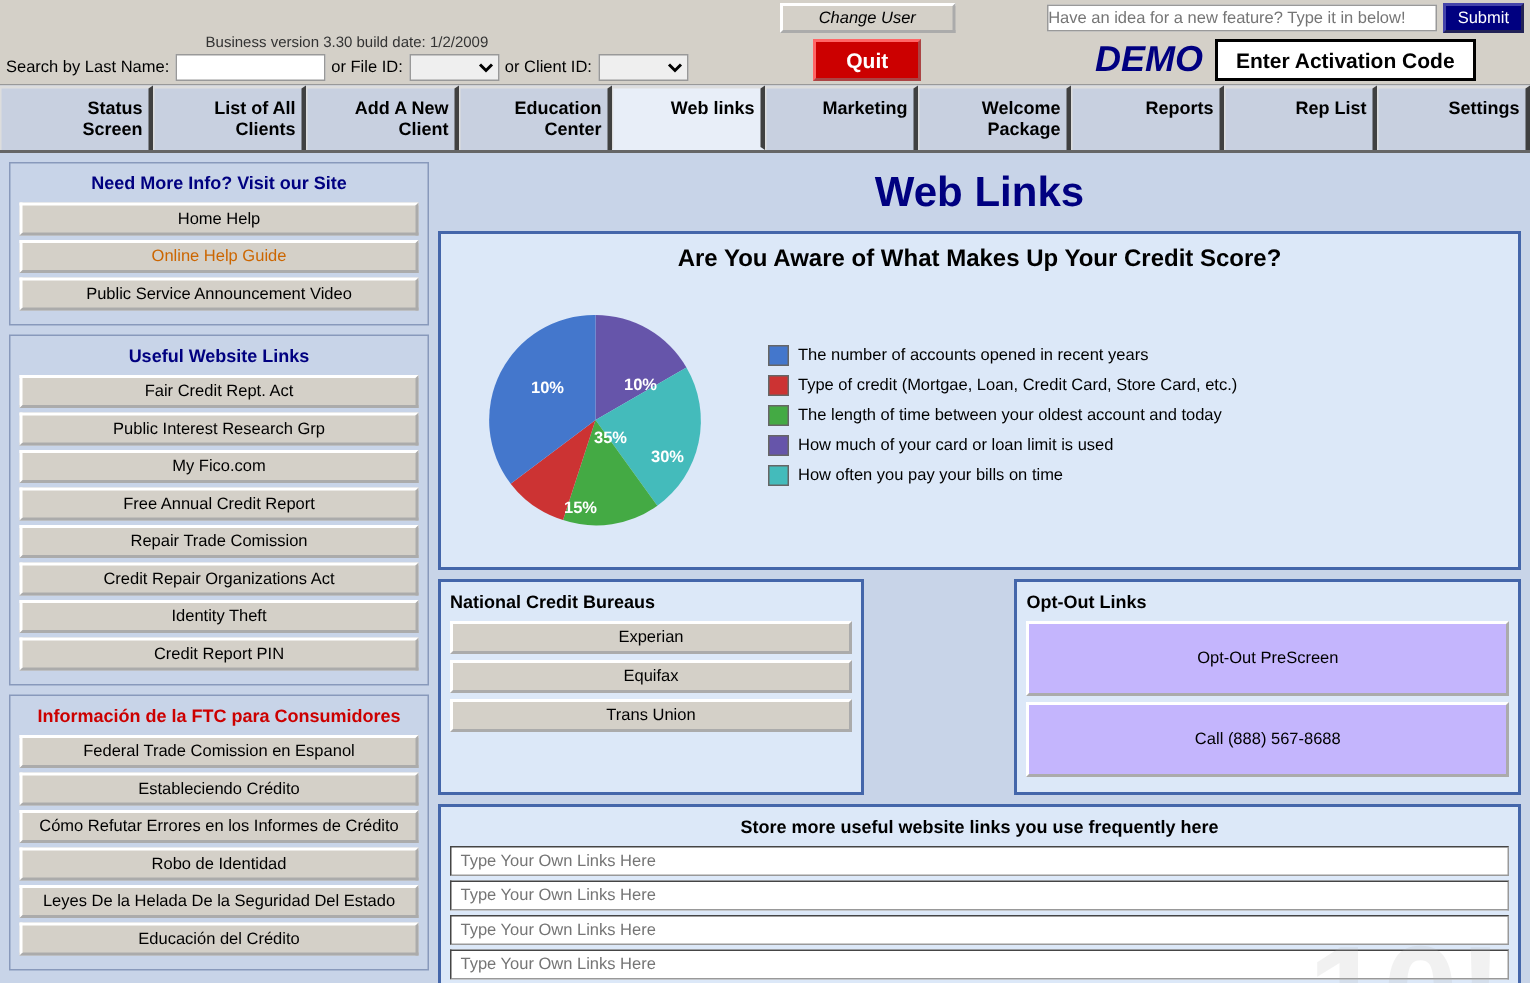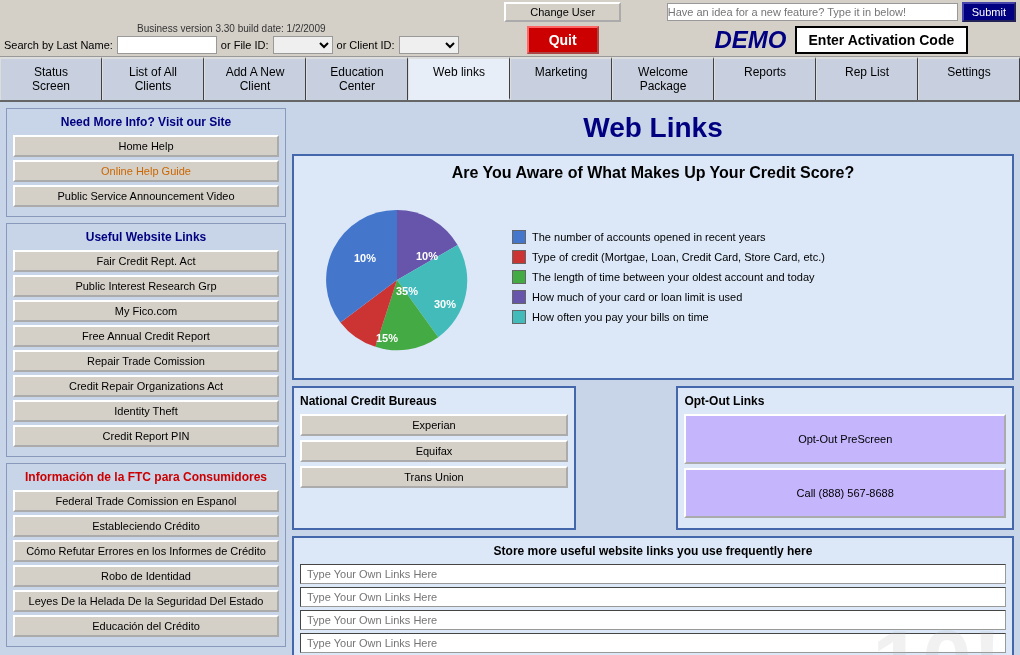--- a/index.html
+++ b/index.html
@@ -6,33 +6,33 @@
     body { font-family: Arial, sans-serif; font-size: 12px; background: #c0c0c0; width: 1020px; }
 
     
     .header { background: #d4d0c8; border-bottom: 1px solid #999; padding: 2px 4px; display: flex; align-items: flex-end; justify-content: space-between; }
     .header-left { display: flex; flex-direction: column; align-items: center; font-size: 11px; }
     .header-left .build-info { font-size: 10px; color: #333; margin-bottom: 2px; }
     .header-search { display: flex; align-items: center; gap: 4px; font-size: 11px; }
     .header-search input, .header-search select { height: 18px; font-size: 11px; border: 1px solid #999; padding: 0 2px; }
     .header-search select { width: 60px; }
     .header-center { display: flex; flex-direction: column; align-items: center; gap: 4px; }
-    .btn-change-user { background: #d4d0c8; border: 2px outset #fff; padding: 2px 24px; font-size: 11px; cursor: pointer; }
+    .btn-change-user { background: #d4d0c8; border: 2px outset #fff; padding: 2px 24px; font-size: 11px; cursor: pointer; font-style: italic; }
     .btn-quit { background: #cc0000; color: white; border: 2px outset #ff6666; padding: 4px 20px; font-size: 14px; font-weight: bold; cursor: pointer; }
     .header-right { display: flex; flex-direction: column; align-items: center; gap: 4px; }
     .feature-idea { display: flex; align-items: center; gap: 4px; font-size: 11px; }
     .feature-idea input { height: 18px; width: 200px; font-size: 11px; border: 1px solid #999; }
     .btn-submit { background: #000080; color: white; border: 2px outset #4444aa; padding: 2px 8px; font-size: 11px; cursor: pointer; }
     .demo-activation { display: flex; align-items: center; gap: 8px; }
     .demo-text { font-size: 24px; font-weight: bold; color: #000080; font-style: italic; }
     .btn-activation { background: white; border: 2px solid #000; padding: 4px 12px; font-size: 14px; font-weight: bold; color: #000; cursor: pointer; }
 
     
     .nav-tabs { display: flex; background: #b0b8d0; border-bottom: 2px solid #666; }
-    .nav-tab { flex: 1; text-align: center; padding: 6px 4px; font-size: 12px; font-weight: normal; color: #000; border-right: 1px solid #404040; border-top: 2px outset #ddd; border-left: 1px solid #ddd; cursor: pointer; background: #c8d0e0; line-height: 1.2; }
+    .nav-tab { flex: 1; text-align: right; padding: 6px 4px; font-size: 12px; font-weight: bold; color: #000; border-right: 3px solid #404040; border-top: 2px outset #ddd; border-left: 1px solid #ddd; cursor: pointer; background: #c8d0e0; line-height: 1.2; }
     .nav-tab.active { background: #e8eef8; border-bottom: 2px solid #e8eef8; }
 
     
     .main { display: flex; background: #c8d4e8; padding: 6px; gap: 6px; min-height: 550px; }
 
     
     .sidebar { width: 280px; display: flex; flex-direction: column; gap: 6px; }
     .sidebar-section { background: #c8d4e8; border: 1px solid #8899bb; padding: 6px; }
     .sidebar-section-title { text-align: center; font-weight: bold; font-size: 12px; color: #000080; margin-bottom: 6px; }
     .sidebar-btn { display: block; width: 100%; background: #d4d0c8; border: 2px outset #fff; padding: 3px 6px; font-size: 11px; cursor: pointer; margin-bottom: 3px; text-align: center; color: #000; }
@@ -84,21 +84,21 @@
       <label>or Client ID:</label>
       <select><option></option></select>
     </div>
   </div>
   <div class="header-center">
     <button class="btn-change-user">Change User</button>
     <button class="btn-quit">Quit</button>
   </div>
   <div class="header-right">
     <div class="feature-idea">
-      <input type="text" style="width: 291px;" placeholder="Have an idea for a new feature? Type it in below!">
+      <input type="text" style="width: 260px;" placeholder="Have an idea for a new feature? Type it in below!">
       <button class="btn-submit">Submit</button>
     </div>
     <div class="demo-activation">
       <span class="demo-text">DEMO</span>
       <button class="btn-activation">Enter Activation Code</button>
     </div>
   </div>
 </div>
 
 <div class="nav-tabs">

